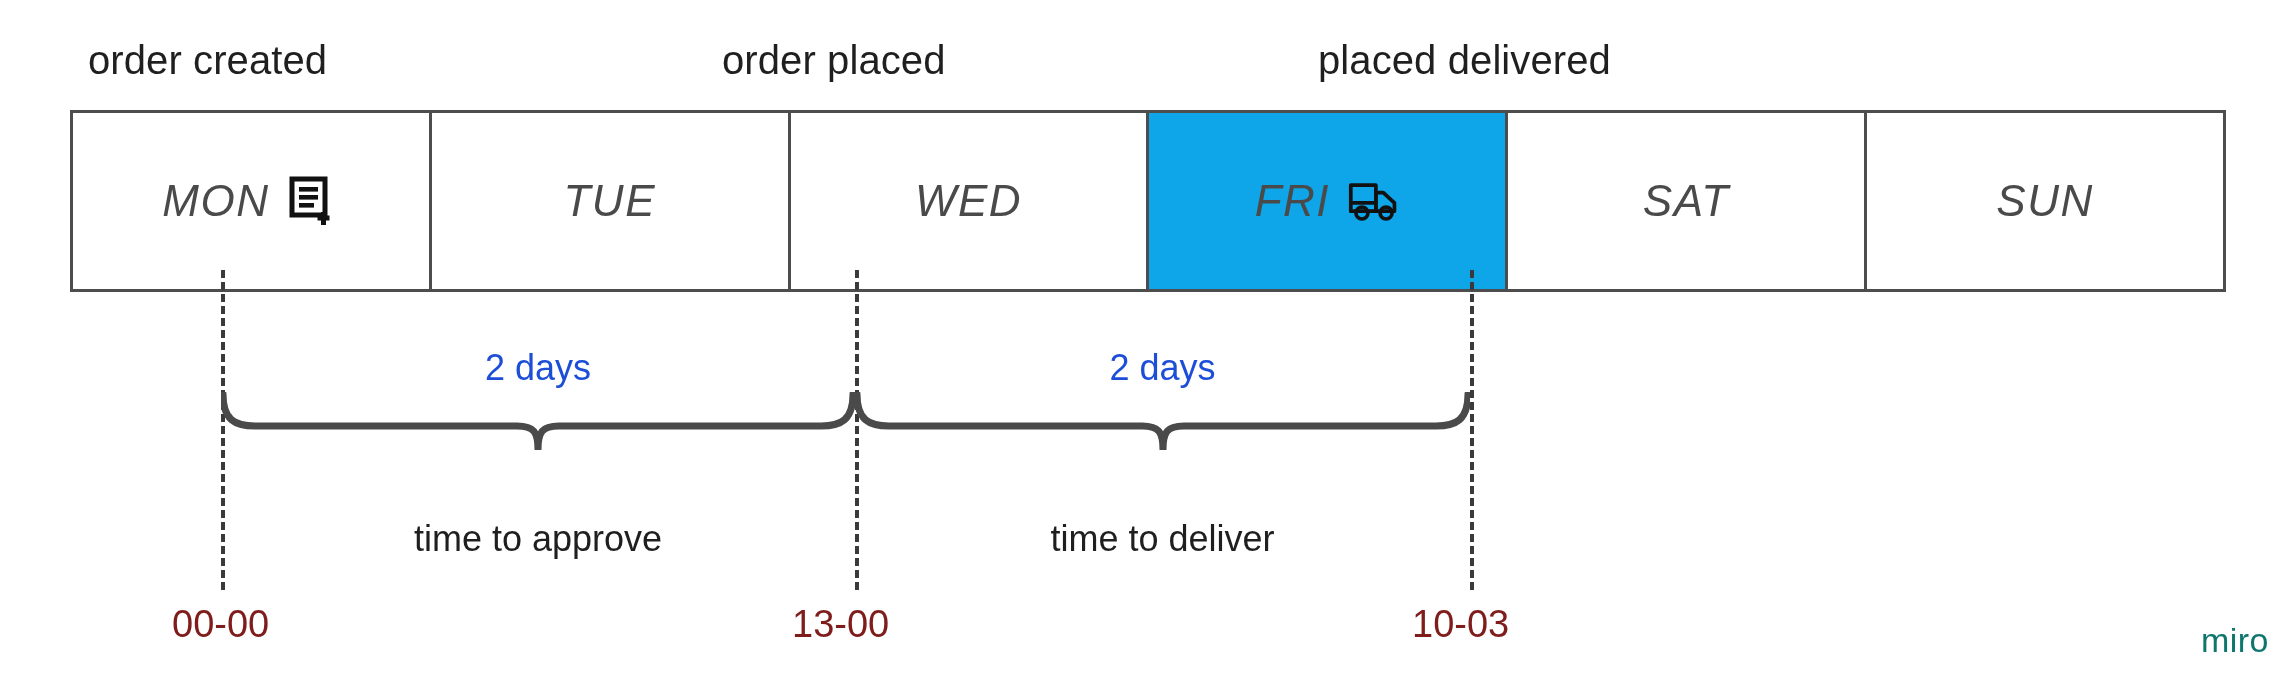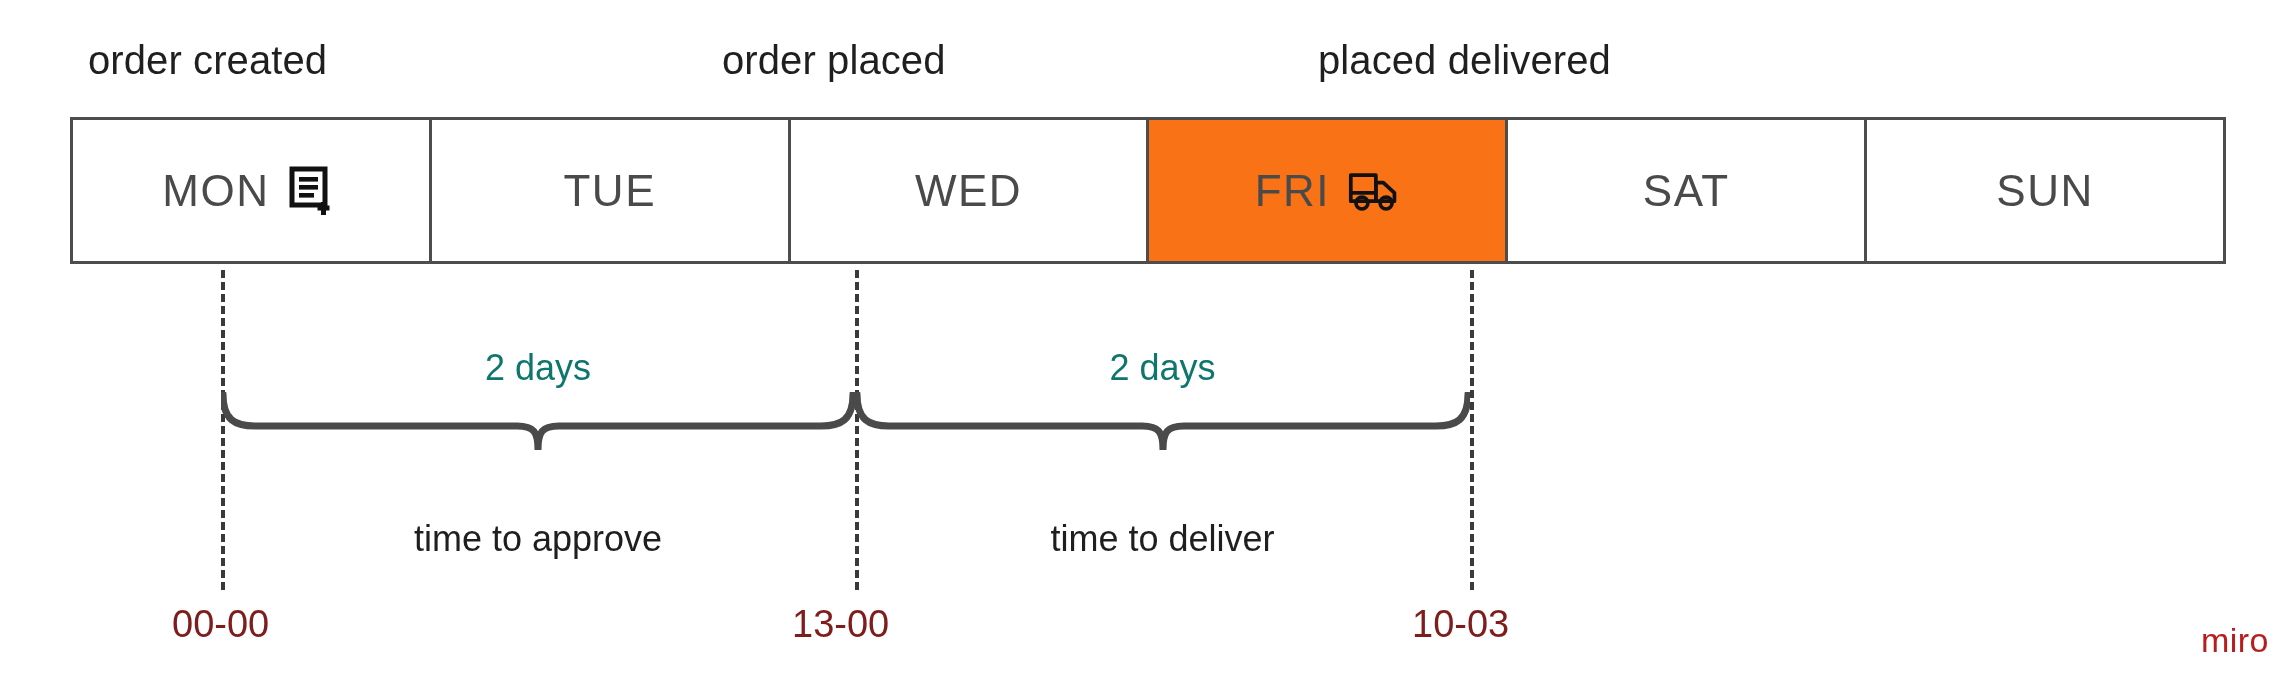--- a/index.html
+++ b/index.html
@@ -32,41 +32,42 @@
     line-height: 1;
   }
   #ms-0 { left: 88px;   top: 40px; }
   #ms-1 { left: 722px;  top: 40px; }
   #ms-2 { left: 1318px; top: 40px; }
 
   
   #week-strip {
     position: absolute;
     left: 70px;
-    top: 117px;
+    top: 110px;
     width: 2156px;
-    height: 147px;
+    height: 182px;
     display: flex;
     box-sizing: border-box;
     border: 3px solid #4d4d4d;
     background: #ffffff;
+    font-style: italic;
   }
   .day-cell {
     flex: 1 1 0;
     position: relative;
     box-sizing: border-box;
     border-right: 3px solid #4d4d4d;
     display: flex;
     align-items: center;
     justify-content: center;
     gap: 18px;
     background: transparent;
   }
   .day-cell:last-child { border-right: none; }
-  .day-cell.is-highlighted { background: #f97316; }
+  .day-cell.is-highlighted { background: #0ea5e9; }
 
   .day-label {
     font-size: 44px;
     color: #4a4a4a;
     letter-spacing: 1.5px;
     line-height: 1;
   }
   .day-icon {
     display: inline-flex;
     align-items: center;
@@ -95,21 +96,21 @@
   }
   .brace svg { display: block; width: 100%; height: 100%; }
   #brace-0 { left: 221px; width: 634px; }
   #brace-1 { left: 855px; width: 615px; }
 
   
   .span-duration {
     position: absolute;
     top: 350px;
     font-size: 36px;
-    color: #0f766e;
+    color: #1d4ed8;
     text-align: center;
     white-space: nowrap;
     line-height: 1;
   }
   #dur-0 { left: 221px; width: 634px; }
   #dur-1 { left: 855px; width: 615px; }
 
   .span-caption {
     position: absolute;
     top: 521px;
@@ -134,21 +135,21 @@
   #ts-0 { left: 172px; }
   #ts-1 { left: 792px; }
   #ts-2 { left: 1412px; }
 
   
   #watermark {
     position: absolute;
     right: 24px;
     bottom: 24px;
     font-size: 34px;
-    color: #b91c1c;
+    color: #0f766e;
     letter-spacing: 0.5px;
     line-height: 1;
   }
 </style>
 </head>
 <body>
 
 <div id="stage">
 
   <div class="milestone-label" id="ms-0">order created</div>

